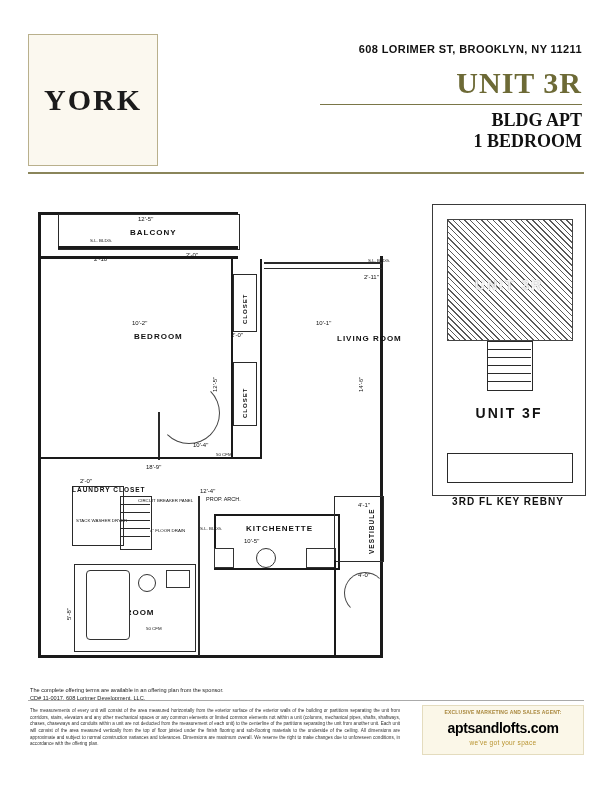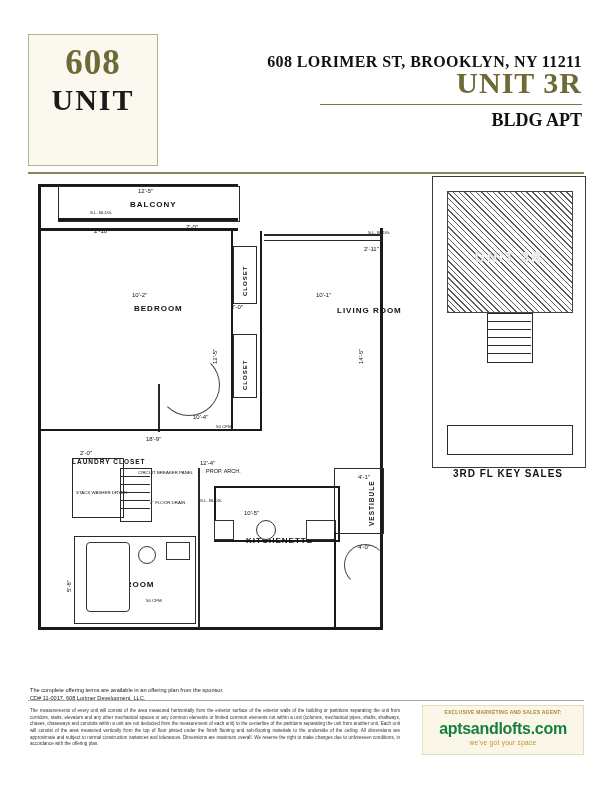--- a/index.html
+++ b/index.html
@@ -63,24 +63,24 @@
     font-family: "Liberation Serif", serif;
     font-weight: bold;
     font-size: 30px;
     letter-spacing: 2px;
     color: #1b1b1b;
   }
 
   .addr {
     position: absolute;
     right: 30px;
-    top: 53px;
-    font-family: Liberation Serif, serif;
-    font-weight: bold;
-    font-size: 16px;
+    top: 43px;
+    font-family: Liberation Sans, sans-serif;
+    font-weight: bold;
+    font-size: 11px;
     letter-spacing: 0.4px;
     color: #111;
     text-align: right;
   }
   .unit-title {
     position: absolute;
     right: 30px;
     top: 66px;
     font-family: "Liberation Serif", serif;
     font-weight: bold;
@@ -123,21 +123,21 @@
     right: 28px;
     top: 172px;
     height: 2px;
     background: #8a855a;
   }
 
   
   .plan-area {
     position: absolute;
     left: 28px;
-    top: 168px;
+    top: 196px;
     width: 556px;
     height: 462px;
   }
 
   .floorplan {
     position: absolute;
     left: 0; top: 0;
     width: 384px;
     height: 462px;
   }
@@ -330,23 +330,23 @@
     font-weight: bold;
     color: #a8863b;
     letter-spacing: 0.2px;
   }
   .agent-brand {
     position: absolute;
     left: 0; right: 0;
     top: 14px;
     text-align: center;
     font-family: "Liberation Sans", sans-serif;
-    font-size: 16px;
-    font-weight: bold;
-    color: #15803d;
+    font-size: 14px;
+    font-weight: bold;
+    color: #000000;
     letter-spacing: -0.3px;
   }
   .agent-tag {
     position: absolute;
     left: 0; right: 0;
     top: 33px;
     text-align: center;
     font-family: "Liberation Sans", sans-serif;
     font-size: 6.5px;
     color: #b8932f;
@@ -358,28 +358,28 @@
     border-radius: 50%;
     background: transparent;
   }
 </style>
 </head>
 <body>
 
 <div class="page">
 
   <div class="logo-box">
-    <div class="logo-608">608</div>
-    <div class="logo-lori">UNIT</div>
+    <div class="logo-lori">YORK</div>
   </div>
 
   <div class="addr">608 LORIMER ST, BROOKLYN, NY 11211</div>
   <div class="unit-title">UNIT 3R</div>
   <div class="rule-top"></div>
   <div class="subtitle1">BLDG APT</div>
+  <div class="subtitle2">1 BEDROOM</div>
   <div class="rule-under-header"></div>
 
   <div class="plan-area">
 
     <div class="floorplan">
 
       <div class="wall" style="left:10px; top:16px; width:3px; height:446px;"></div>
       <div class="wall" style="left:10px; top:459px; width:345px; height:3px;"></div>
       <div class="wall" style="left:352px; top:60px; width:3px; height:402px;"></div>
       <div class="wall" style="left:10px; top:16px; width:200px; height:3px;"></div>
@@ -436,21 +436,21 @@
       <div class="tiny" style="left:178px; top:300px; font-size:5.5px;">PROP. ARCH.</div>
 
       <div class="box-outline" style="left:92px; top:300px; width:30px; height:52px;"></div>
       <div class="thin" style="left:92px; top:308px; width:30px; height:1px;"></div>
       <div class="thin" style="left:92px; top:316px; width:30px; height:1px;"></div>
       <div class="thin" style="left:92px; top:324px; width:30px; height:1px;"></div>
       <div class="thin" style="left:92px; top:332px; width:30px; height:1px;"></div>
       <div class="thin" style="left:92px; top:340px; width:30px; height:1px;"></div>
 
       <div class="box-outline2" style="left:186px; top:318px; width:122px; height:52px;"></div>
-      <div class="room-label" style="left:218px; top:328px;margin-top:40px;">KITCHENETTE</div>
+      <div class="room-label" style="left:218px; top:328px;">KITCHENETTE</div>
       <div class="dim" style="left:216px; top:342px;">10'-5"</div>
       <div class="fixture-round" style="left:228px; top:352px; width:18px; height:18px;"></div>
       <div class="fixture" style="left:278px; top:352px; width:28px; height:18px;"></div>
       <div class="fixture" style="left:186px; top:352px; width:18px; height:18px;"></div>
 
       <div class="box-outline" style="left:306px; top:300px; width:48px; height:64px;"></div>
       <div class="room-label vert" style="left:340px; top:358px; font-size:6.5px;">VESTIBULE</div>
       <div class="dim" style="left:330px; top:306px;">4'-1"</div>
       <div class="dim" style="left:330px; top:376px;">4'-0"</div>
       <div class="door-arc" style="left:316px; top:376px; width:40px; height:40px; border-color:#444; border-right-color:transparent; border-bottom-color:transparent;"></div>
@@ -471,23 +471,24 @@
 
     <div class="keyplan">
       <div class="hatch" style="left:14px; top:14px; width:124px; height:120px; border:1px solid #444;"></div>
       <div class="kp-unit3r">UNIT 3R</div>
       <div class="box-outline" style="left:54px; top:136px; width:44px; height:48px;"></div>
       <div class="thin" style="left:54px; top:144px; width:44px; height:1px;"></div>
       <div class="thin" style="left:54px; top:152px; width:44px; height:1px;"></div>
       <div class="thin" style="left:54px; top:160px; width:44px; height:1px;"></div>
       <div class="thin" style="left:54px; top:168px; width:44px; height:1px;"></div>
       <div class="thin" style="left:54px; top:176px; width:44px; height:1px;"></div>
+      <div class="kp-unit3f">UNIT 3F</div>
       <div class="box-outline" style="left:14px; top:248px; width:124px; height:28px;"></div>
     </div>
-    <div class="keyplan-label">3RD FL KEY SALES</div>
+    <div class="keyplan-label">3RD FL KEY REBNY</div>
   </div>
 
 
   <div class="offer-note" style="white-space:pre-line;">The complete offering terms are available in an offering plan from the sponsor.
 CD# 11-0017. 608 Lorimer Development, LLC.</div>
   <div class="rule-footer"></div>
   <div class="disclaimer">The measurements of every unit will consist of the area measured horizontally from the exterior surface of the exterior walls of the building or partitions separating the unit from corridors, stairs, elevators and any other mechanical spaces or any common elements or limited common elements not within a unit (columns, mechanical pipes, shafts, shaftways, chases, chaseways and conduits within a unit are not deducted from the measurement of each unit) to the centerline of the partitions separating the unit from another unit. Each unit will consist of the area measured vertically from the top of floor joisted under the finish flooring and sub-flooring materials to the underside of the ceiling. All dimensions are approximate and subject to normal construction variances and tolerances. Dimensions are maximum overall. We reserve the right to make changes due to unforeseen conditions, in accordance with the offering plan.</div>
 
   <div class="agent-box">
     <div class="agent-title">EXCLUSIVE MARKETING AND SALES AGENT:</div>

